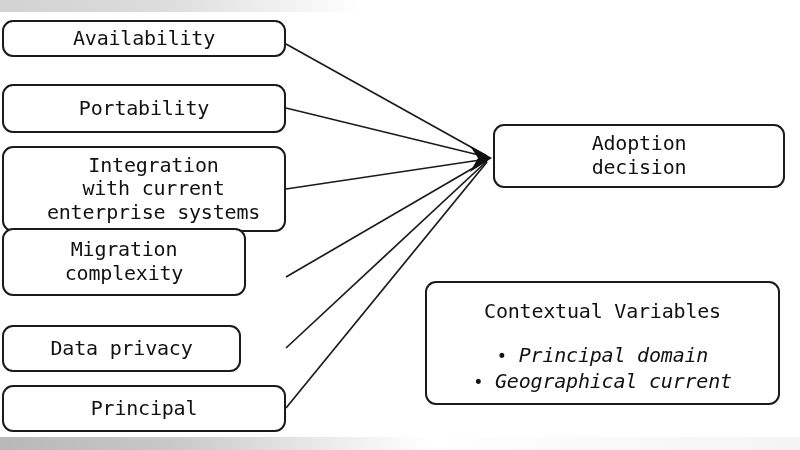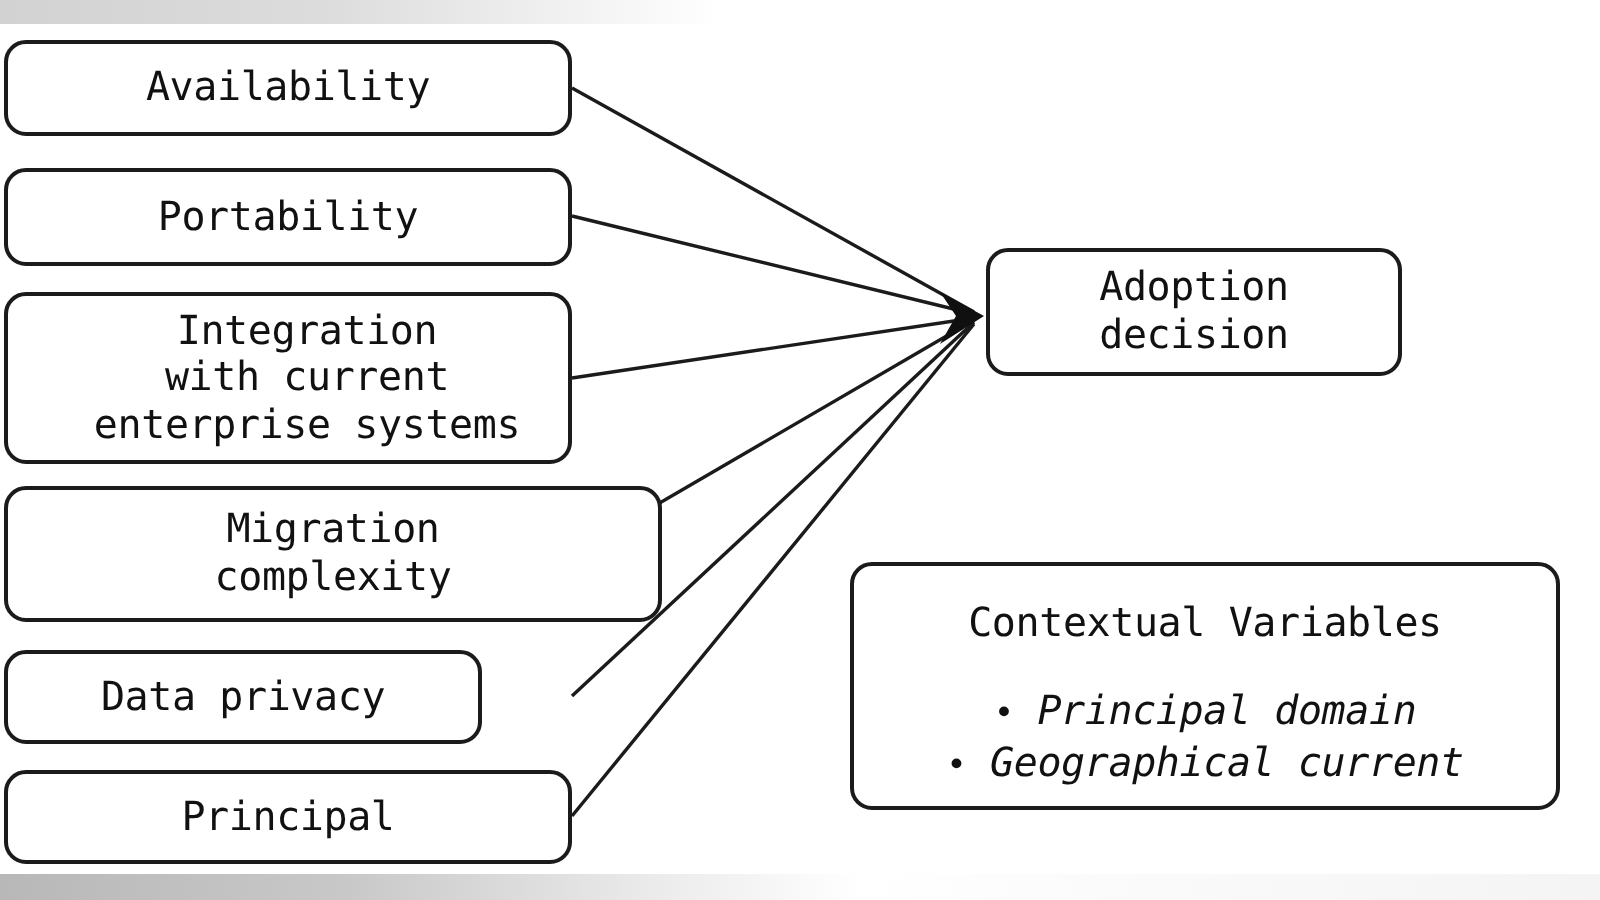--- a/index.html
+++ b/index.html
@@ -101,48 +101,48 @@
   <svg class="links" viewBox="0 0 800 450">
     <line x1="286" y1="44" x2="487" y2="156"></line>
     <line x1="286" y1="108" x2="487" y2="157"></line>
     <line x1="286" y1="189" x2="487" y2="159"></line>
     <line x1="286" y1="277" x2="487" y2="160"></line>
     <line x1="286" y1="348" x2="487" y2="161"></line>
     <line x1="286" y1="408" x2="487" y2="162"></line>
     <polygon points="470,146 492,158 470,172 478,158" fill="#101010"></polygon>
   </svg>
 
-  <div class="node factor" id="factor-availability-node" style="left:2px; top:20px; width:284px; height:48px;">
+  <div class="node factor" id="factor-availability-node" style="left:2px; top:20px; width:284px; height:37px;">
     <span class="label">Availability</span>
   </div>
 
   <div class="node factor" id="factor-portability-node" style="left:2px; top:84px; width:284px; height:49px;">
     <span class="label">Portability</span>
   </div>
 
   <div class="node factor-multi" id="factor-integration-node" style="left:2px; top:146px; width:284px; height:86px;padding-left:19px;">
     <span class="label">Integration
 with current
 enterprise systems</span>
   </div>
 
-  <div class="node factor-multi" id="factor-migration-node" style="left:2px; top:243px; width:329px; height:68px;">
+  <div class="node factor-multi" id="factor-migration-node" style="left:2px; top:228px; width:244px; height:68px;">
     <span class="label">Migration
 complexity</span>
   </div>
 
   <div class="node factor" id="factor-data-privacy-node" style="left:2px; top:325px; width:239px; height:47px;">
     <span class="label">Data privacy</span>
   </div>
 
   <div class="node factor" id="factor-security-node" style="left:2px; top:385px; width:284px; height:47px;">
     <span class="label">Principal</span>
   </div>
 
-  <div class="node" id="adoption-decision-node" style="left:493px; top:124px; width:208px; height:64px;">
+  <div class="node" id="adoption-decision-node" style="left:493px; top:124px; width:292px; height:64px;">
     <span class="label">Adoption
 decision</span>
   </div>
 
   <div class="node" id="contextual-variables-node" style="left:425px; top:281px; width:355px; height:124px;">
     <div id="contextual-variables-title">Contextual Variables</div>
     <ul class="ctx-list">
       <li>
         <span class="ctx-bullet">•</span>
         <span>Principal domain</span>

